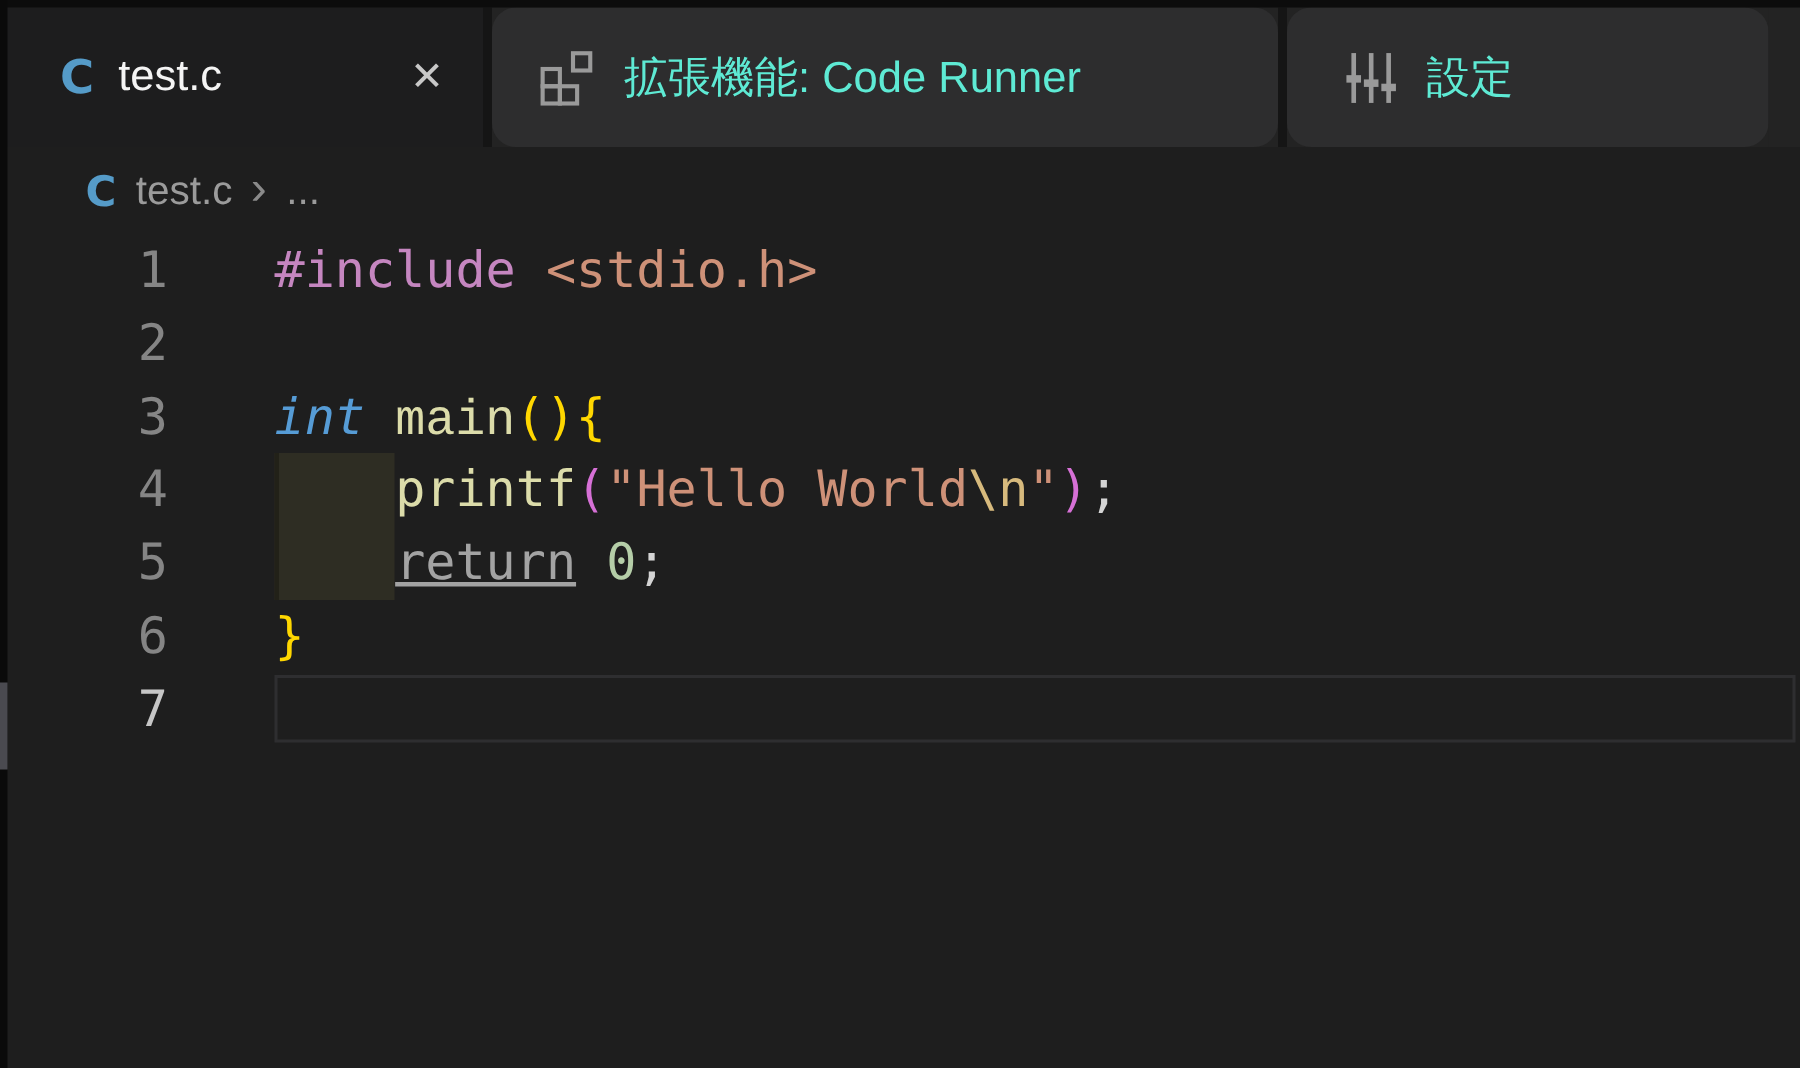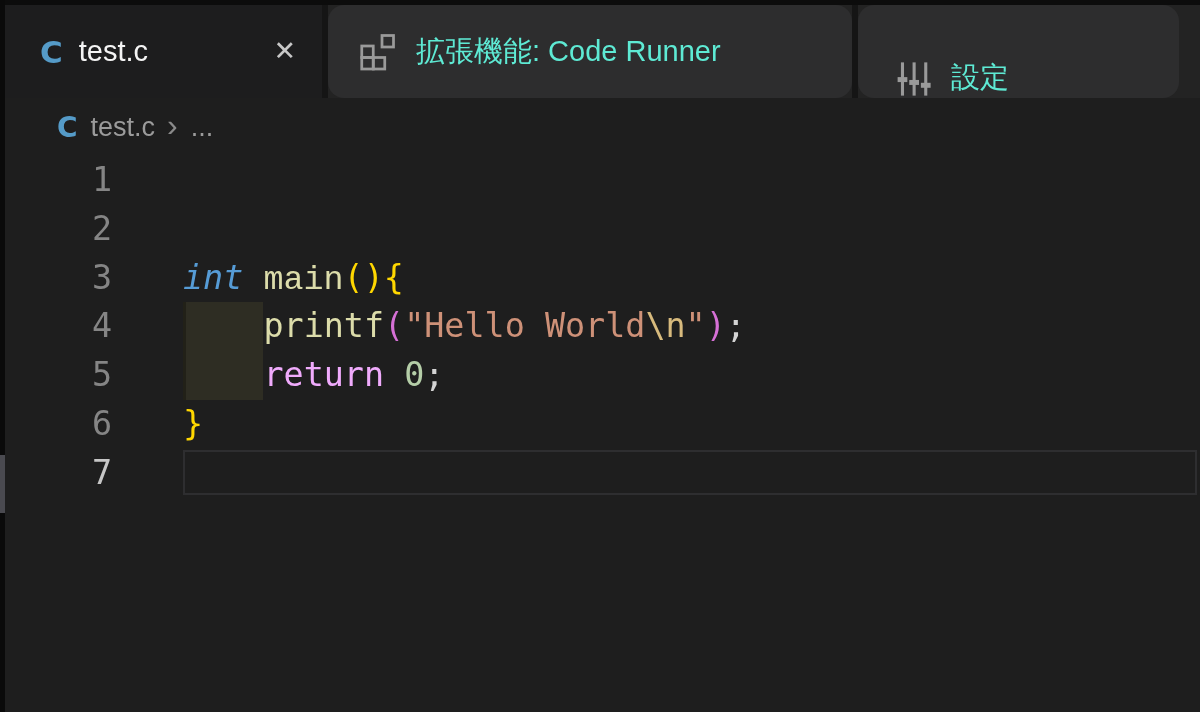--- a/index.html
+++ b/index.html
@@ -15,21 +15,21 @@
   .left-edge { position:absolute; left:0; top:0; width:5px; height:712px; background:#0a0a0a; z-index:40; }
   .left-scroll-thumb { position:absolute; left:0; top:455px; width:5px; height:58px; background:#4a4a50; z-index:41; }
   .top-band { position:absolute; left:0; top:0; width:1200px; height:5px; background:#0c0c0c; z-index:30; }
 
   
   .tab-bar { position:absolute; left:0; top:5px; width:1200px; height:93px; display:flex; background:#232323; }
   .tab { display:flex; align-items:center; height:100%; font-size:29px; white-space:nowrap; overflow:hidden; cursor:pointer; }
   .tab.active { background:#1d1d1e; width:322px; padding:0 26px 0 40px; color:#f4f4f4; }
   .tab.inactive { background:#2d2d2e; color:#5eead4;border-radius:16px; }
   .tab.tab-2 { width:524px; padding-left:30px; }
-  .tab.tab-3 { width:321px; padding-left:37px;align-items:flex-end; }
+  .tab.tab-3 { width:321px; padding-left:37px; }
   .tab-gap { width:6px; height:100%; background:#151515; flex:none; }
   .tab-bar-filler { flex:1; background:#232323; }
   .c-icon { color:#559bc8; font-weight:bold; font-size:31px; font-family:"DejaVu Sans", sans-serif; }
   .tab .label { margin-left:18px; }
   .tab.active .label { margin-left:16px; }
   .tab-close { margin-left:auto; color:#c8c8c8; font-size:27px; font-weight:300; cursor:pointer; line-height:1; }
   .tab-svg-icon { flex:none; display:inline-flex; }
 
   
   .breadcrumbs { position:absolute; left:0; top:98px; width:1200px; height:58px; display:flex; align-items:center; padding-left:57px; background:#1e1e1e; }
@@ -104,36 +104,37 @@
   <span class="crumb-sep">›</span>
   <span class="crumb">...</span>
 </div>
 
 <div class="editor">
   <div class="indent-highlight"></div>
   <div class="current-line-box"></div>
   <div class="code-lines">
       <div class="code-line">
         <div class="line-number">1</div>
+        <div class="line-content"><span style="color: rgb(197, 134, 192);">#include</span><span style="color: rgb(212, 212, 212);"> </span><span style="color: rgb(206, 145, 120);">&lt;stdio.h&gt;</span></div>
       </div>
       <div class="code-line">
         <div class="line-number">2</div>
         <div class="line-content"></div>
       </div>
       <div class="code-line">
         <div class="line-number">3</div>
         <div class="line-content"><span style="color: rgb(86, 156, 214); font-style: italic;">int</span><span style="color: rgb(212, 212, 212);"> </span><span style="color: rgb(220, 220, 170); font-family: Liberation Mono, monospace;">main</span><span style="color: rgb(255, 215, 0);">(){</span></div>
       </div>
       <div class="code-line">
         <div class="line-number">4</div>
         <div class="line-content"><span style="color: rgb(212, 212, 212);">    </span><span style="color: rgb(220, 220, 170);">printf</span><span style="color: rgb(214, 112, 214);">(</span><span style="color: rgb(206, 145, 120);">"Hello World</span><span style="color: rgb(215, 186, 125);">\n</span><span style="color: rgb(206, 145, 120);">"</span><span style="color: rgb(214, 112, 214);">)</span><span style="color: rgb(212, 212, 212);">;</span></div>
       </div>
       <div class="code-line">
         <div class="line-number">5</div>
-        <div class="line-content"><span style="color: rgb(212, 212, 212);">    </span><span style="color: #f0abfc;">return</span><span style="color: rgb(212, 212, 212);"> </span><span style="color: rgb(181, 206, 168);">0</span><span style="color: rgb(212, 212, 212);">;</span></div>
+        <div class="line-content"><span style="color: rgb(212, 212, 212);">    </span><span style="color: #a3a3a3; text-decoration: underline;">return</span><span style="color: rgb(212, 212, 212);"> </span><span style="color: rgb(181, 206, 168);">0</span><span style="color: rgb(212, 212, 212);">;</span></div>
       </div>
       <div class="code-line">
         <div class="line-number">6</div>
         <div class="line-content"><span style="color: rgb(255, 215, 0);">}</span></div>
       </div>
       <div class="code-line">
         <div class="line-number current">7</div>
         <div class="line-content"></div>
       </div>
     </div>

